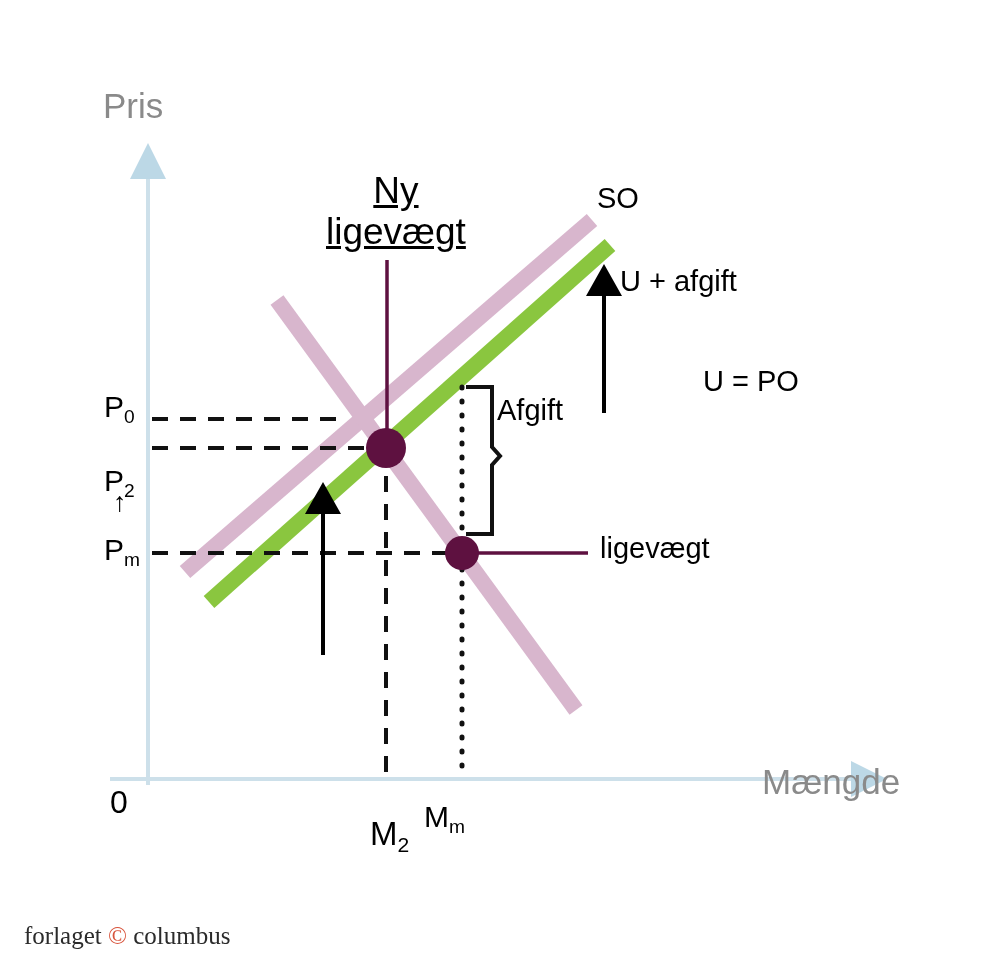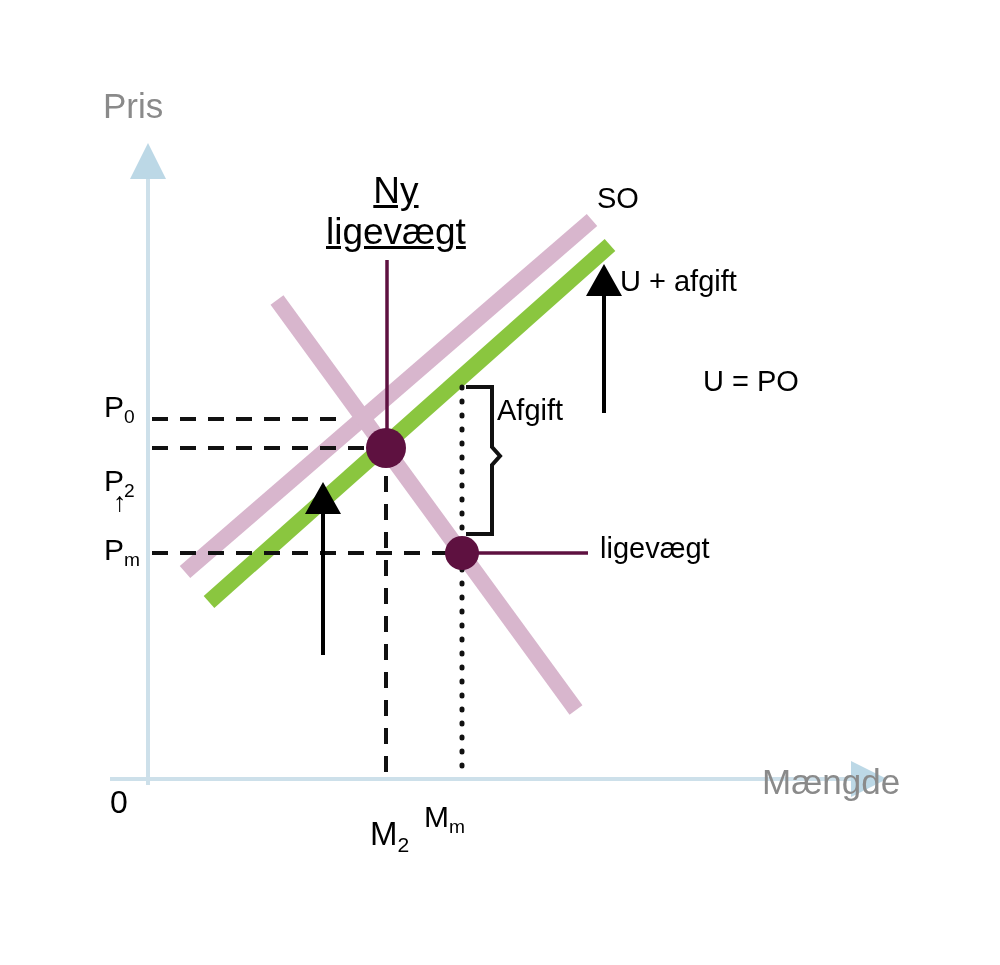--- a/index.html
+++ b/index.html
@@ -119,14 +119,15 @@
     <div style="text-align:center">Ny</div>
     <div style="text-align:center">ligevægt</div>
   </div>
 
   <div class="lbl" id="label-opr">
     <div>ligevægt</div>
   </div>
 
   <div class="lbl" id="label-afgift">Afgift</div>
 
+  <div id="footer"><span>forlaget</span> <span class="cmark">©</span> <span>columbus</span></div>
 
 </div>
 
 </body></html>

